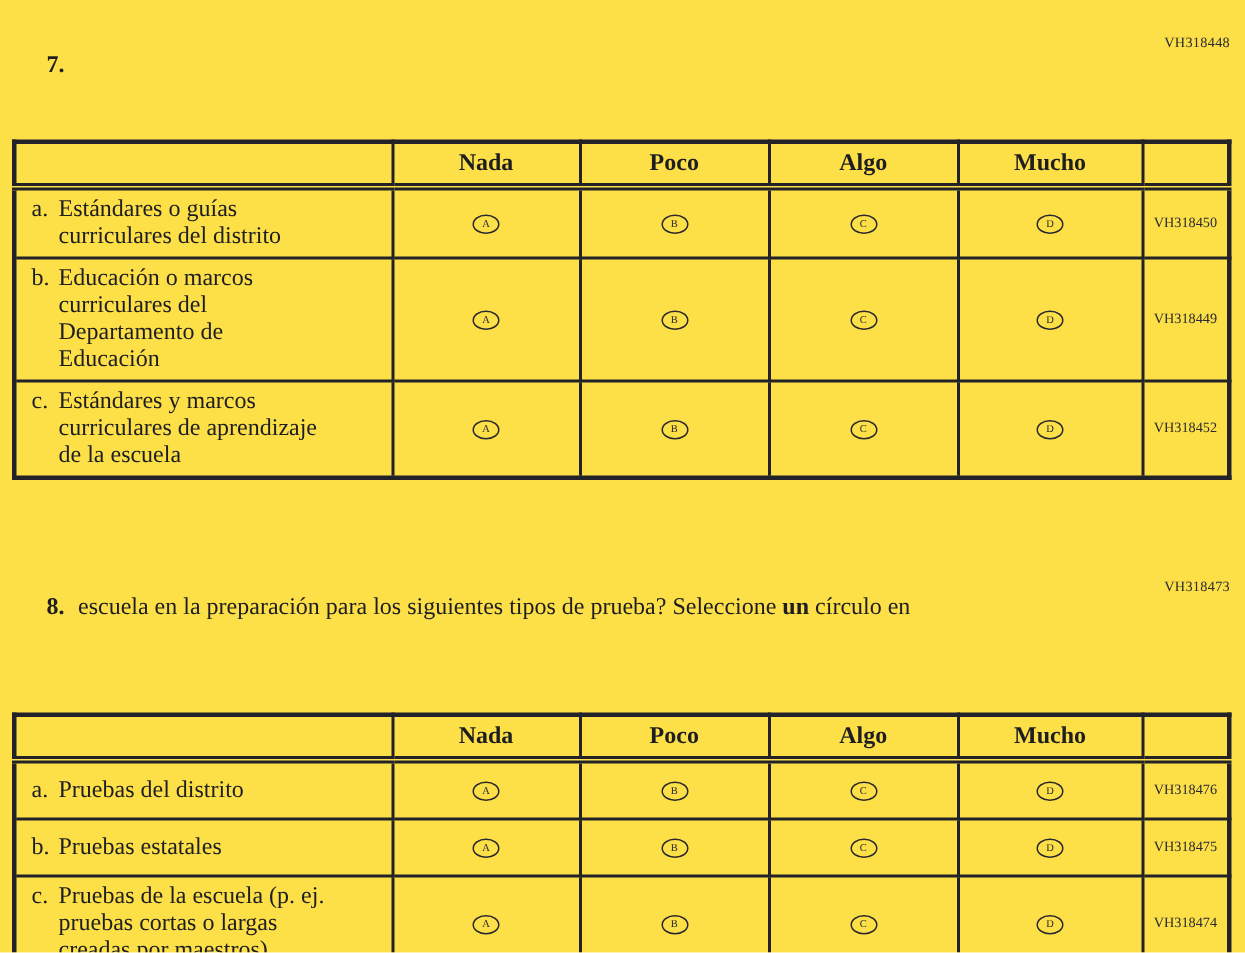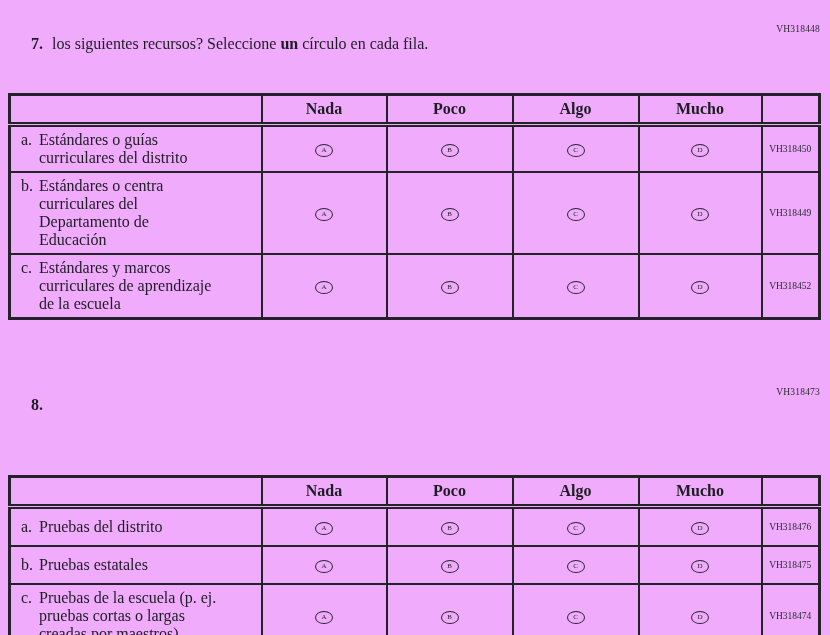--- a/index.html
+++ b/index.html
@@ -1,20 +1,20 @@
 <!DOCTYPE html>
 <html><head>
 <meta charset="utf-8">
 <style>
   html, body { margin: 0; padding: 0; background: #ffffff; }
   .page {
     position: relative;
     width: 830px;
     height: 635px;
-    background: #f0abfc;
+    background: #fde047;
     overflow: hidden;
     font-family: "Liberation Serif", serif;
     color: #1d1d22;
   }
   .vh-ref {
     position: absolute;
     right: 10px;
     font-size: 9.5px;
     letter-spacing: 0.2px;
     color: #2a2a30;
@@ -104,21 +104,20 @@
 </head>
 <body>
 
 <div class="page">
 
   <div class="vh-ref q7">VH318448</div>
 
   <div class="question q7">
     <span class="qnum">7.</span>
     <div class="qtext">
-        <div><span>los siguientes recursos?  Seleccione </span><span class="bold">un</span><span> círculo en cada fila.</span></div>
       </div>
   </div>
 
   <table class="qtable t1">
     <colgroup>
       <col style="width:252px">
         <col style="width:125px">
         <col style="width:126px">
       <col style="width:126px">
         <col style="width:123px">
@@ -150,21 +149,21 @@
     <td class="bubble-cell"><span class="bubble">C</span></td>
     <td class="bubble-cell"><span class="bubble">D</span></td>
     <td class="code-cell">VH318450</td>
   </tr>
 
   <tr>
     <td class="label-cell">
       <div class="label-inner">
         <span class="row-letter">b.</span>
         <span class="row-label">
-                <div>Estándares o centra</div>
+                <div>Educación o marcos</div>
                 <div>curriculares del</div>
                 <div>Departamento de</div>
                 <div>Educación</div>
               </span>
       </div>
     </td>
     <td class="bubble-cell"><span class="bubble">A</span></td>
     <td class="bubble-cell"><span class="bubble">B</span></td>
     <td class="bubble-cell"><span class="bubble">C</span></td>
     <td class="bubble-cell"><span class="bubble">D</span></td>
@@ -189,20 +188,21 @@
     <td class="code-cell">VH318452</td>
   </tr>
 </tbody>
   </table>
 
   <div class="vh-ref q8">VH318473</div>
 
   <div class="question q8">
     <span class="qnum">8.</span>
     <div class="qtext">
+        <div><span>escuela en la preparación para los siguientes tipos de prueba? Seleccione </span><span class="bold">un</span><span> círculo en</span></div>
       </div>
   </div>
 
   <table class="qtable t2">
     <colgroup>
       <col style="width:252px">
         <col style="width:125px">
         <col style="width:126px">
       <col style="width:126px">
         <col style="width:123px">

